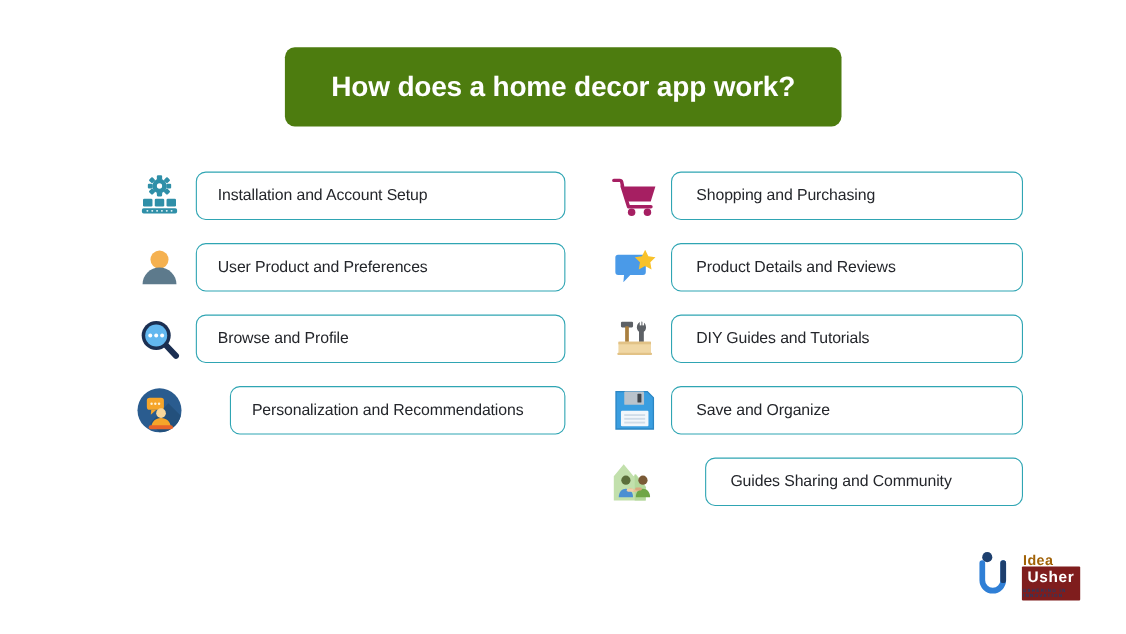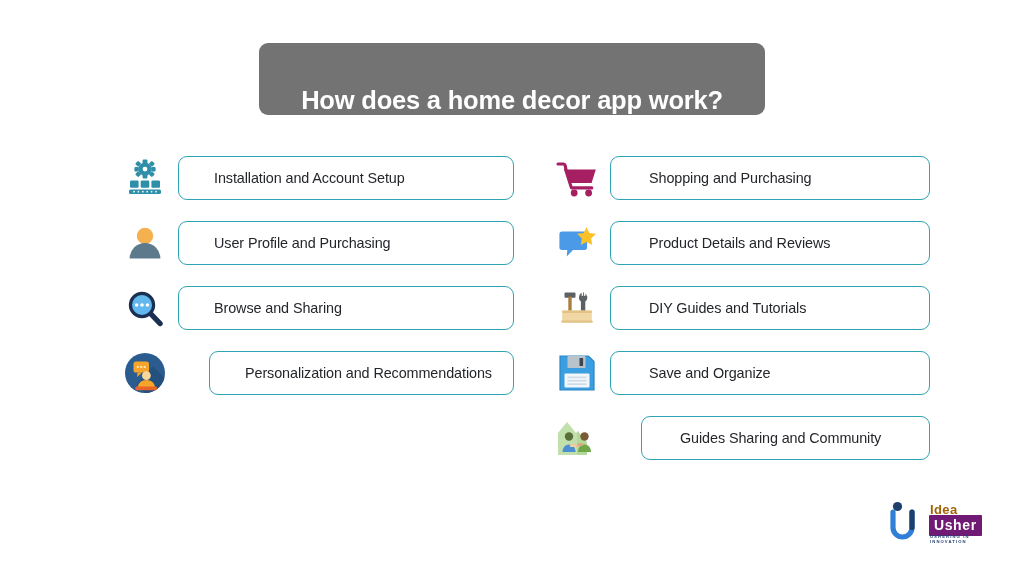--- a/index.html
+++ b/index.html
@@ -20,24 +20,24 @@
     height: 576px;
   }
 
   
   .title-banner {
     position: absolute;
     left: 259px;
     top: 43px;
     width: 506px;
     height: 72px;
-    background: #737373;
+    background: #4d7c0f;
     border-radius: 9px;
     display: flex;
-    align-items: flex-end;
+    align-items: center;
     justify-content: center;
   }
   .title-text {
     color: #ffffff;
     font-size: 25.5px;
     font-weight: bold;
     letter-spacing: -0.2px;
     text-align: center;
     white-space: nowrap;
   }
@@ -77,21 +77,20 @@
 
   .pill {
     flex: 1;
     height: 44px;
     border: 1.6px solid #2fa5b3;
     border-radius: 9px;
     background: #ffffff;
     display: flex;
     align-items: center;
     box-sizing: border-box;
-    padding-left: 16px;
   }
   .pill-label {
     padding-left: 19px;
     font-size: 14.4px;
     color: #24262b;
     letter-spacing: -0.1px;
     white-space: nowrap;
   }
   .column.right .pill-label { padding-left: 22px; }
 
@@ -110,22 +109,22 @@
     top: 4px;
     font-size: 13px;
     font-weight: bold;
     color: #a16207;
     letter-spacing: 0.4px;
   }
   .logo-usher-box {
     position: absolute;
     left: 41px;
     top: 17px;
-    background: #701a75;
-    padding: 1px 5px 2px 5px;
+    background: #7f1d1d;
+    padding: 1px 5px 12px 5px;
     border-radius: 1px;
   }
   .logo-usher {
     font-size: 14px;
     font-weight: bold;
     color: #ffffff;
     letter-spacing: 0.6px;
     line-height: 14px;
   }
   .logo-tagline {
@@ -181,37 +180,37 @@
       </div>
 
       <div class="row">
         <div class="icon-slot">
           <svg width="42" height="42" viewBox="0 0 42 42">
             <circle cx="21" cy="14" r="8.2" fill="#f5b150"></circle>
             <path d="M5.6 36.5a15.4 15.4 0 0130.8 0z" fill="#5d7a8c"></path>
           </svg>
         </div>
         <div class="pill">
-          <span class="pill-label">User Profile and Purchasing</span>
+          <span class="pill-label">User Product and Preferences</span>
         </div>
       </div>
 
       <div class="row">
         <div class="icon-slot">
           <svg width="42" height="42" viewBox="0 0 42 42">
             <line x1="26" y1="26" x2="36" y2="36.5" stroke="#1b2f52" stroke-width="5.4" stroke-linecap="round"></line>
             <circle cx="18" cy="18" r="13.2" fill="#1b2f52"></circle>
             <circle cx="18" cy="18" r="10" fill="#62b7ef"></circle>
             <circle cx="12.6" cy="18" r="1.8" fill="#ffffff"></circle>
             <circle cx="18" cy="18" r="1.8" fill="#ffffff"></circle>
             <circle cx="23.4" cy="18" r="1.8" fill="#ffffff"></circle>
           </svg>
         </div>
         <div class="pill">
-          <span class="pill-label">Browse and Sharing</span>
+          <span class="pill-label">Browse and Profile</span>
         </div>
       </div>
 
 
       <div class="row">
         <div class="icon-slot">
           <svg width="44" height="44" viewBox="0 0 44 44">
             <circle cx="22" cy="22" r="20" fill="#2a5c8f"></circle>
             <path d="M22 42a20 20 0 0019.4-15L30 15.6 13.6 33.8 22 42z" fill="#23507c"></path>
             <rect x="10.5" y="10.5" width="15.5" height="11" rx="2.6" fill="#f6a52a"></rect>

